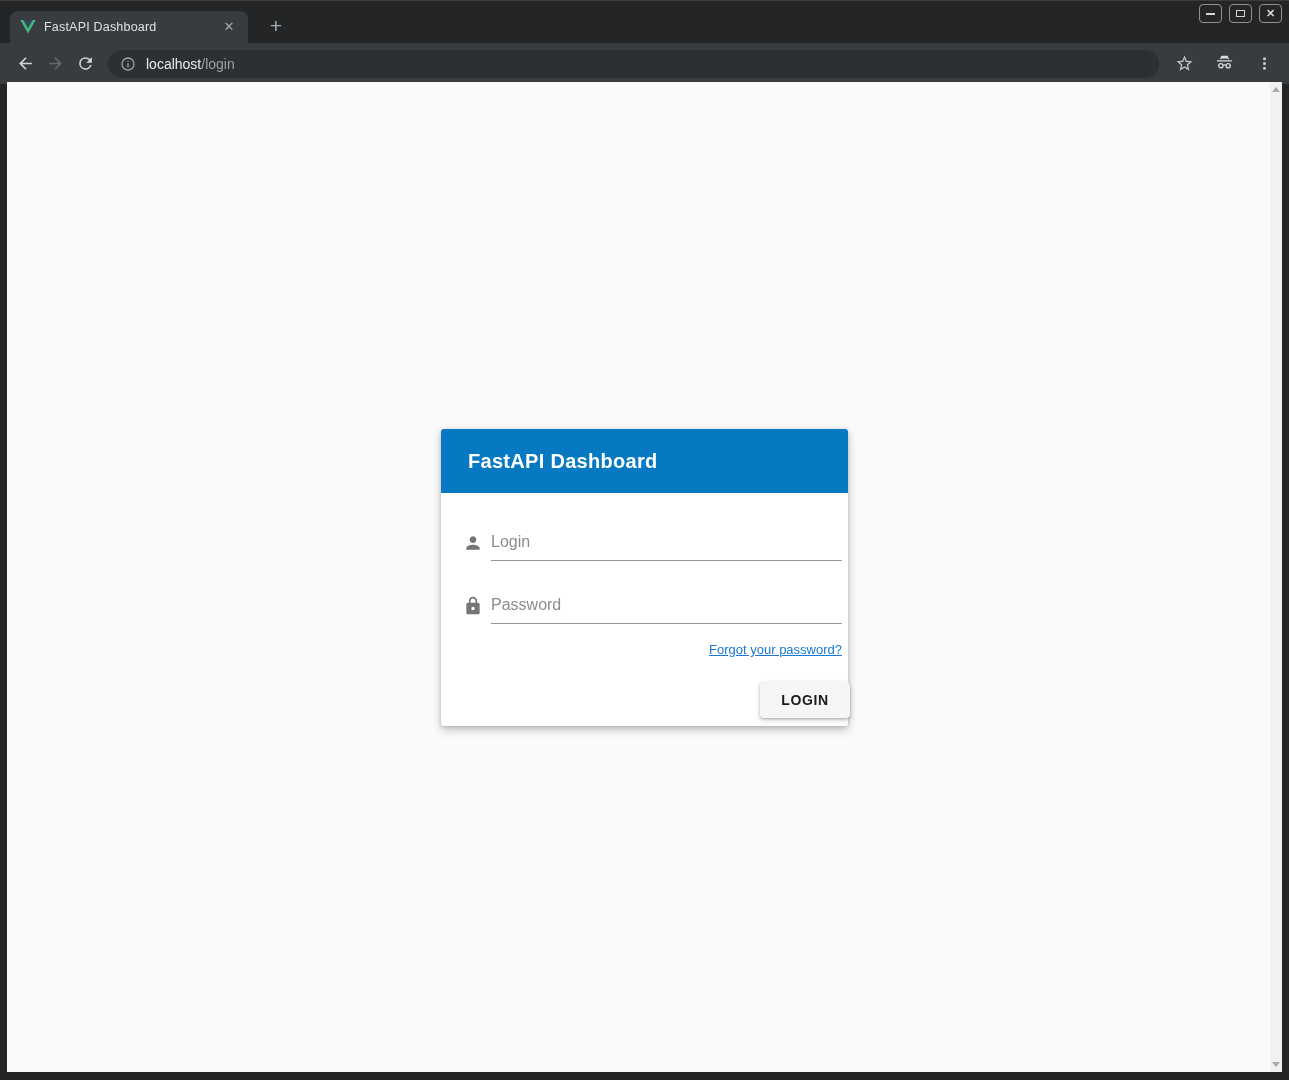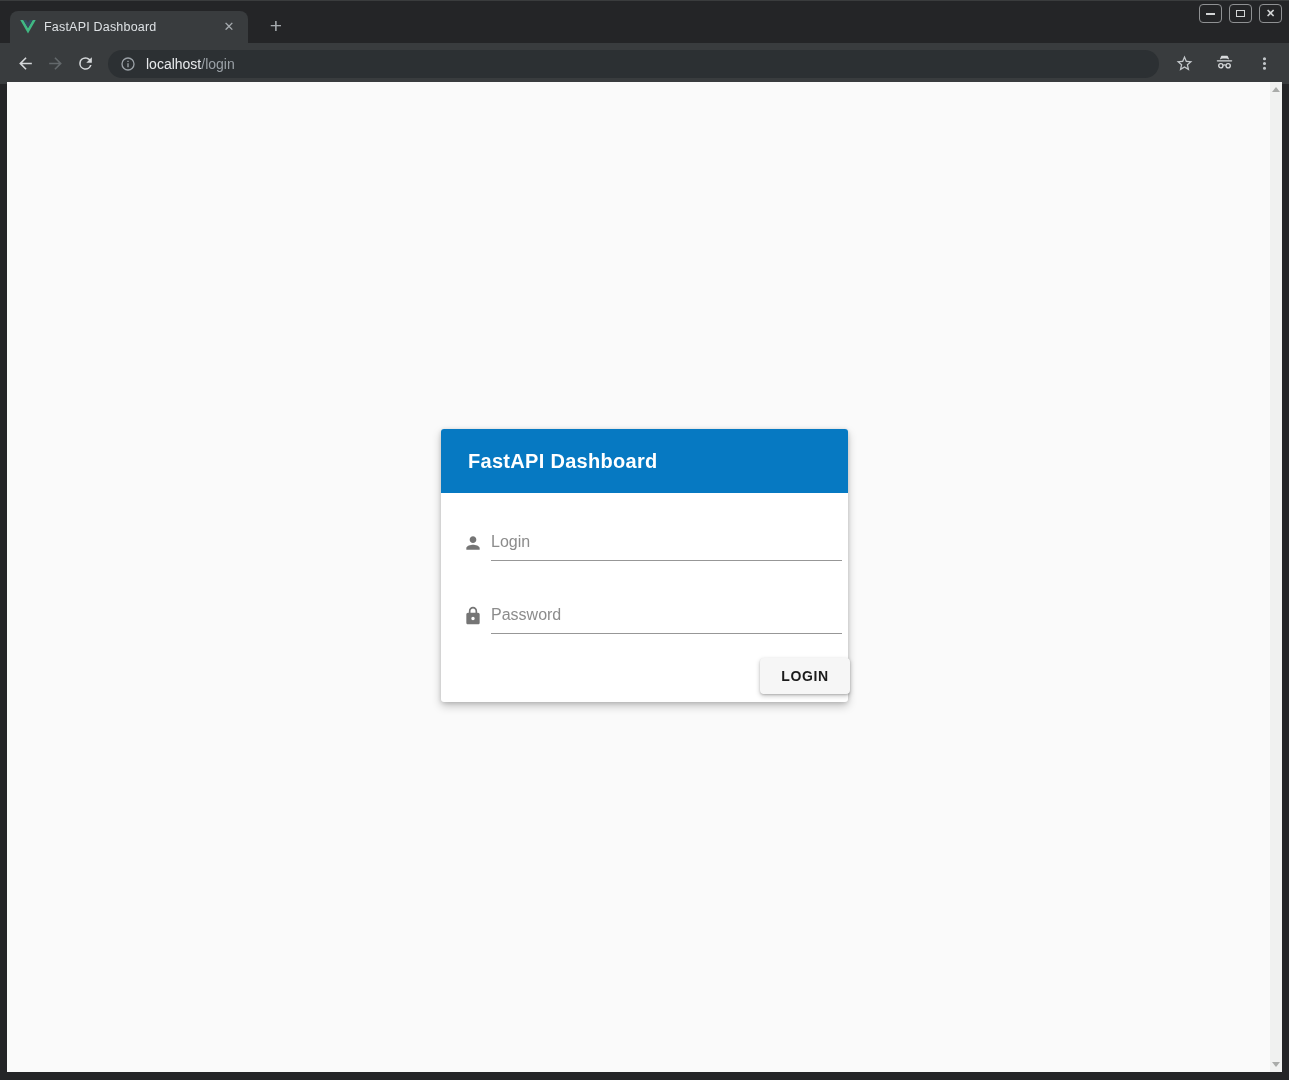--- a/index.html
+++ b/index.html
@@ -94,21 +94,21 @@
   .card-header {
     height:64px; background:var(--accent-blue,#0679c2);
     border-radius:3px 3px 0 0; display:flex; align-items:center;
     padding:0 27px;
   }
   .card-title {
     color:#ffffff; font-size:20px; font-weight:600; letter-spacing:.3px;
   }
   .card-body { padding:32px 6px 8px 22px; }
   .field { display:flex; align-items:center; }
-  .field + .field { margin-top:37px;justify-content:flex-end; }
+  .field + .field { margin-top:27px;justify-content:flex-end; }
   .field .f-icon { width:20px; height:20px; fill:#757575; flex:none; margin-right:8px; }
   .field input {
     flex:1; border:none; outline:none; background:transparent;
     border-bottom:1px solid #979797; font-size:16px; color:#333;
     padding:8px 0 9px 0;
   }
   .field input::placeholder { color:#8c8c8c; opacity:1; }
   .forgot-row { text-align:right; margin-top:16px; }
   .forgot-link {
     color:var(--link-blue,#1878d2); font-size:13px; text-decoration:underline;
@@ -212,20 +212,23 @@
           <input type="text" placeholder="Login" style="">
         </div>
 
         <div class="field">
           <svg class="f-icon" viewBox="0 0 24 24">
               <path d="M18 8h-1V6c0-2.76-2.24-5-5-5S7 3.24 7 6v2H6c-1.1 0-2 .9-2 2v10c0 1.1.9 2 2 2h12c1.1 0 2-.9 2-2V10c0-1.1-.9-2-2-2zm-6 9c-1.1 0-2-.9-2-2s.9-2 2-2 2 .9 2 2-.9 2-2 2zM9 8V6c0-1.66 1.34-3 3-3s3 1.34 3 3v2H9z"></path>
             </svg>
           <input type="password" placeholder="Password" style="">
         </div>
 
+        <div class="forgot-row">
+          <a class="forgot-link">Forgot your password?</a>
+        </div>
 
         <div class="actions">
           <button class="login-btn">LOGIN</button>
         </div>
 
       </div>
     </div>
 
     <div class="scroll-track">
       <div class="scroll-up"></div>

